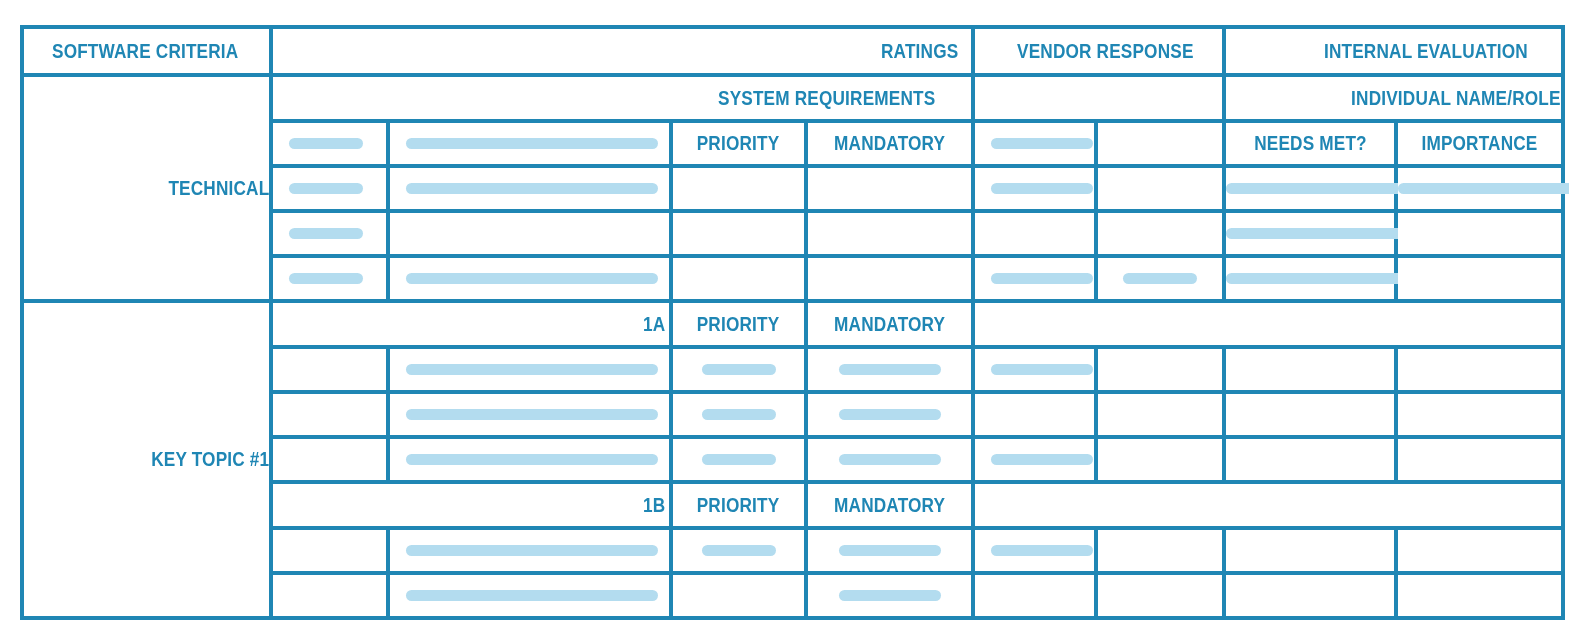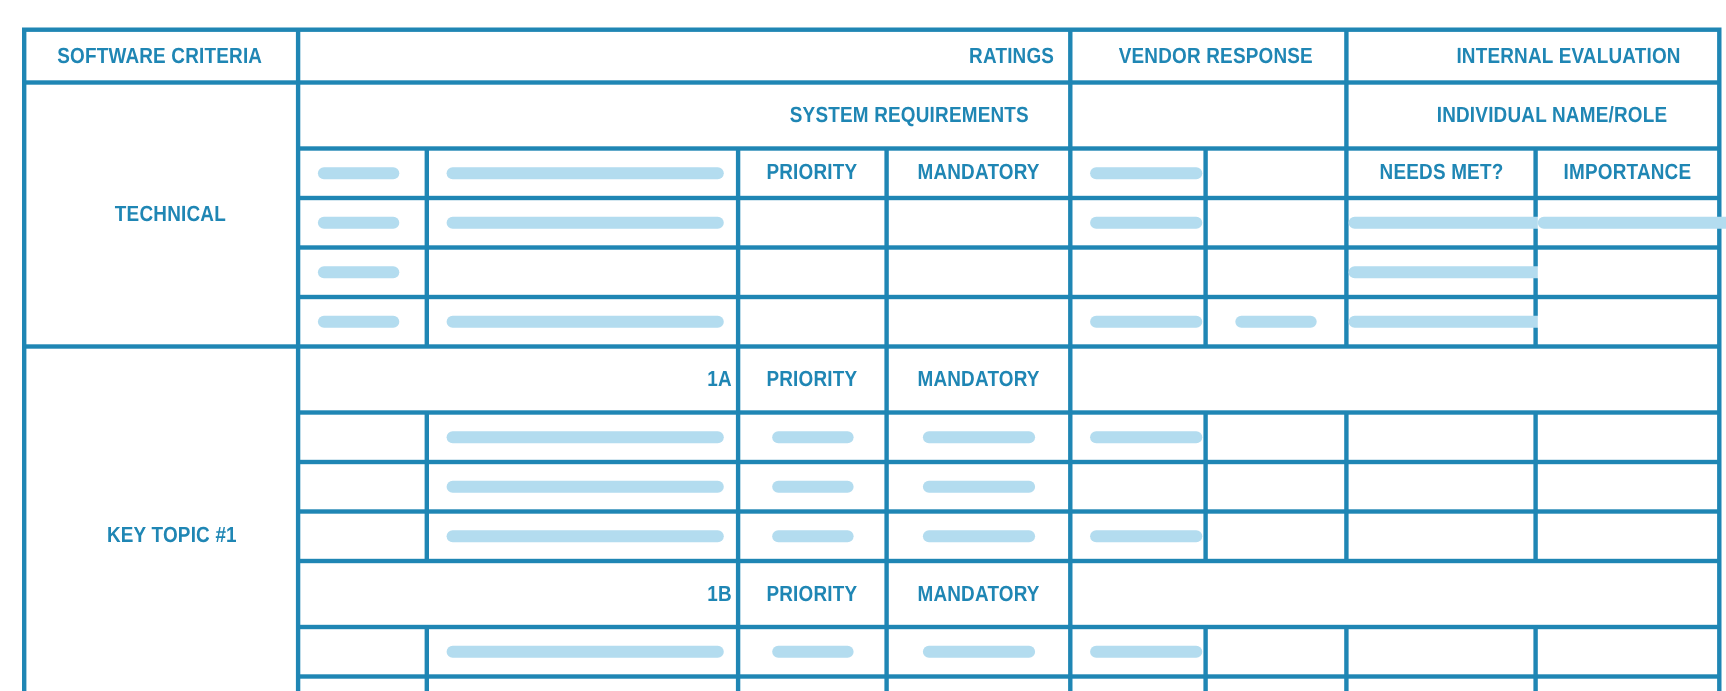--- a/index.html
+++ b/index.html
@@ -69,27 +69,27 @@
     font-stretch: condensed;
     transform: scaleX(0.86);
     transform-origin: left center;
     display: inline-block;
     white-space: nowrap;
   }
   .lbl.right {
     transform-origin: right center;
   }
   td.t-left  { text-align: right;   padding-left: 14px; }
-  td.t-right { text-align: center;  padding-right: 14px; }
+  td.t-right { text-align: right;  padding-right: 14px; }
   td.t-ctr   { text-align: center; text-decoration: underline; }
   td.t-ctr .lbl { transform-origin: center center; }
 
   
   tr.r-head td  { height: 44px; }
-  tr.r-band td  { height: 56px; }
+  tr.r-band td  { height: 42px; }
   tr.r-sub  td  { height: 41px; }
   tr.r-data td  { height: 41px; }
 
   
   .bar {
     display: block;
     height: 11px;
     border-radius: 6px;
     background: var(--ltblue);
     margin-left: 16px;

